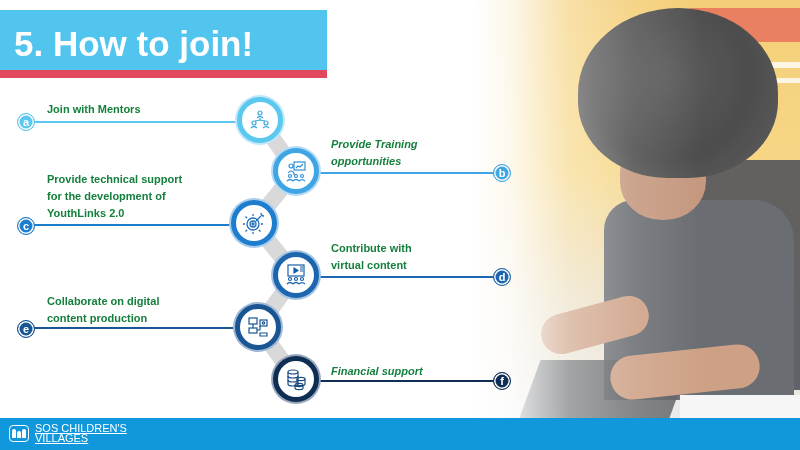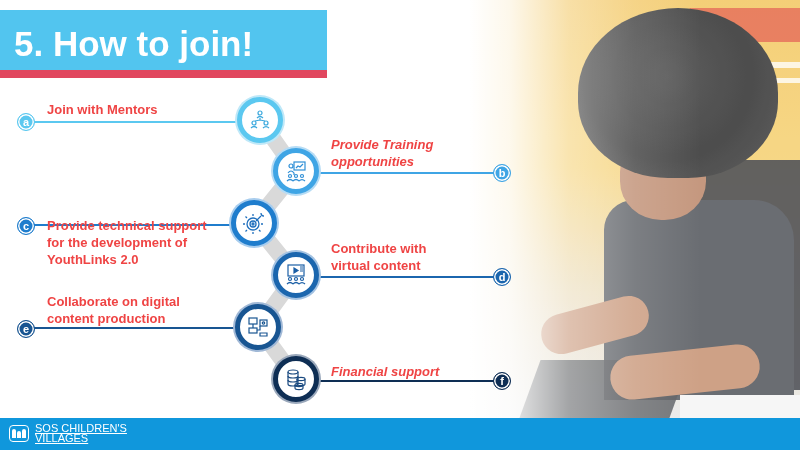--- a/index.html
+++ b/index.html
@@ -31,21 +31,21 @@
     .title-stripe { position:absolute; left:0; top:70px; width:327px; height:8px; background:#E1475F; }
     .title { position:absolute; left:14px; top:24px; font-size:35px; font-weight:bold; color:#ffffff; line-height:40px; white-space:nowrap; }
 
     
     .spine { position:absolute; }
 
     
     .hline { position:absolute; height:1.5px; }
 
     
-    .label { position:absolute; font-size:13px; font-weight:bold; color:#ef4444; line-height:17px; }
+    .label { position:absolute; font-size:11px; font-weight:bold; color:#15803d; line-height:17px; }
 
     
     .badge { position:absolute; width:18px; height:18px; border-radius:50%; color:#fff; font-size:11px; font-weight:bold;
       display:flex; align-items:center; justify-content:center; box-shadow:0 0 0 1.5px #fff inset; }
 
     
     .node { position:absolute; width:46px; height:46px; border-radius:50%; background:#fff; display:flex; align-items:center; justify-content:center; }
     .node svg { width:24px; height:24px; }
 
     
@@ -108,21 +108,21 @@
     <span>f</span>
   </div>
 
 <div class="label" style="left:47px;top:101px;">
   <div>Join with Mentors</div>
 </div>
 <div class="label" style="left:331px;top:136px;font-style:italic;">
   <div>Provide Training</div>
   <div>opportunities</div>
 </div>
-<div class="label" style="left:47px;top:171px;margin-top:46px;">
+<div class="label" style="left:47px;top:171px;">
   <div>Provide technical support</div>
   <div>for the development of</div>
   <div>YouthLinks 2.0</div>
 </div>
 <div class="label" style="left:331px;top:240px;">
   <div>Contribute with</div>
   <div>virtual content</div>
 </div>
 <div class="label" style="left:47px;top:293px;">
   <div>Collaborate on digital</div>

